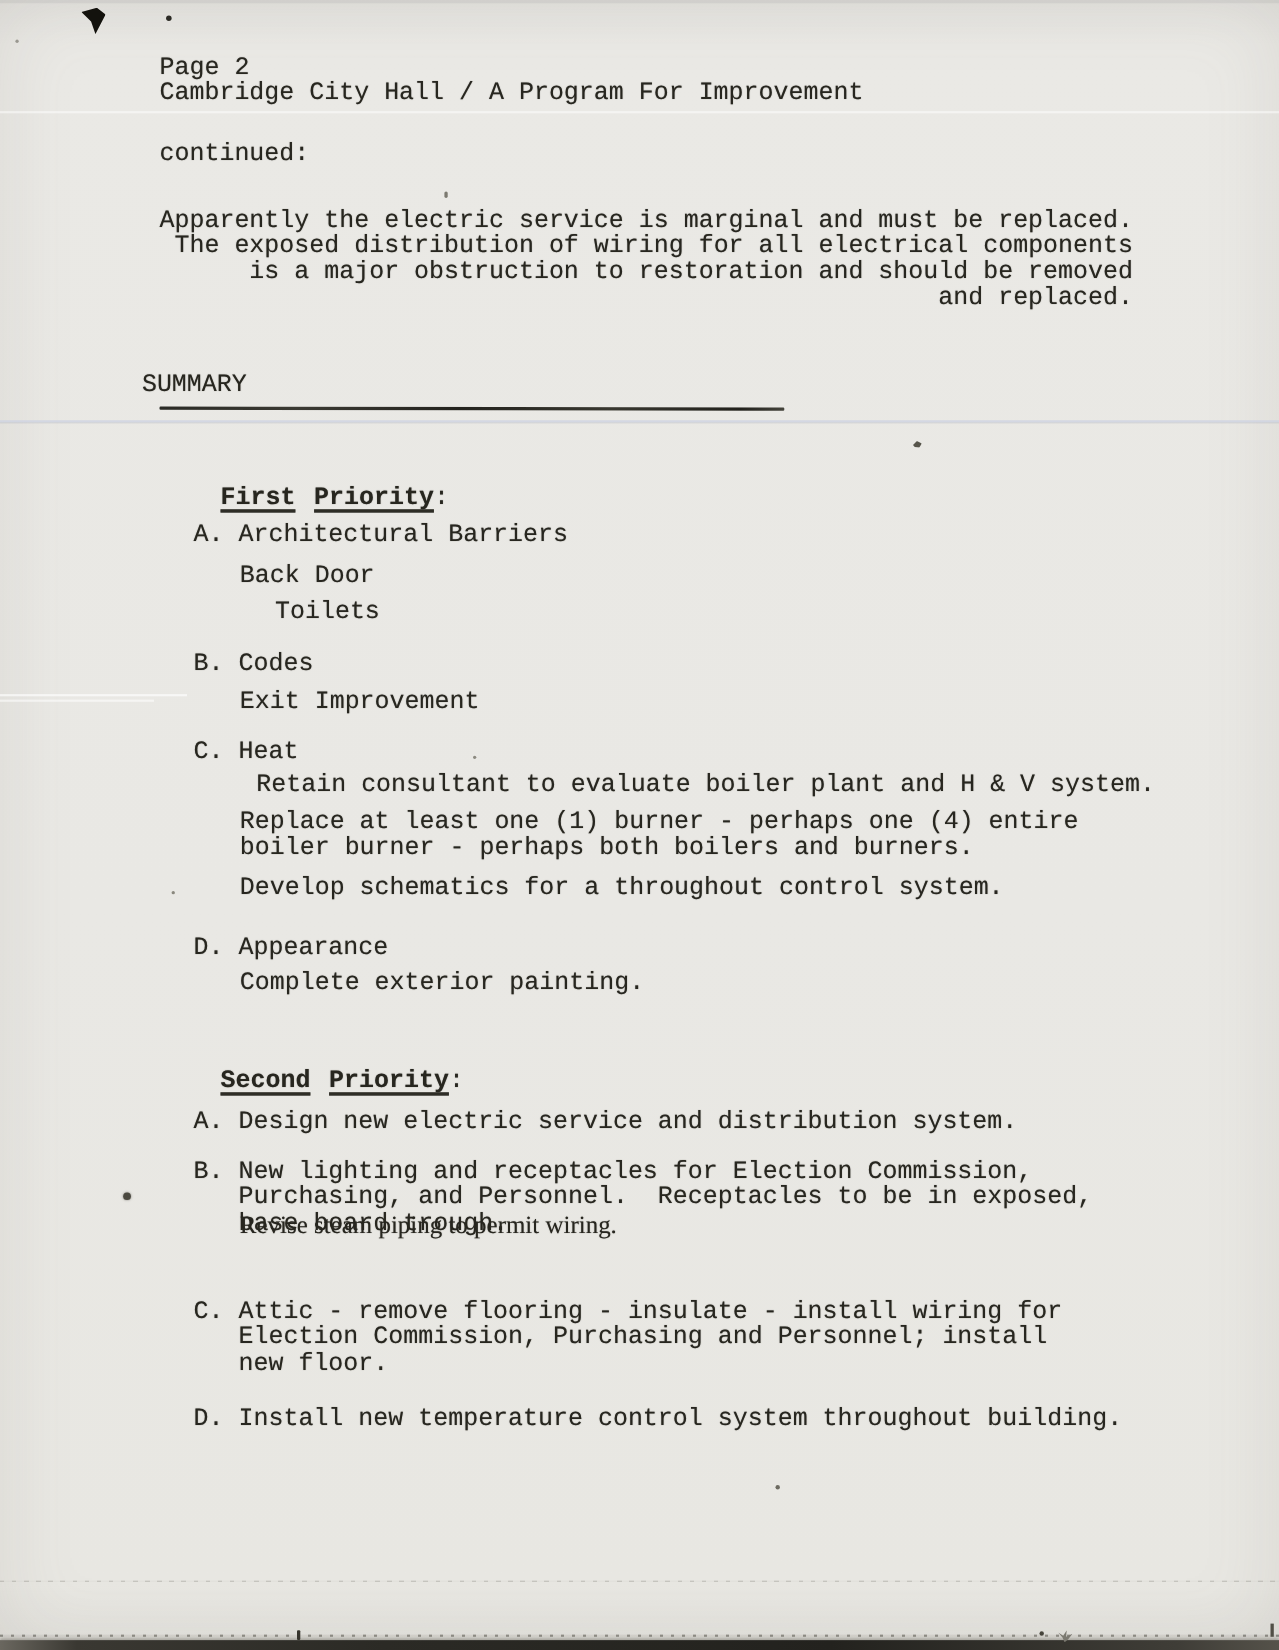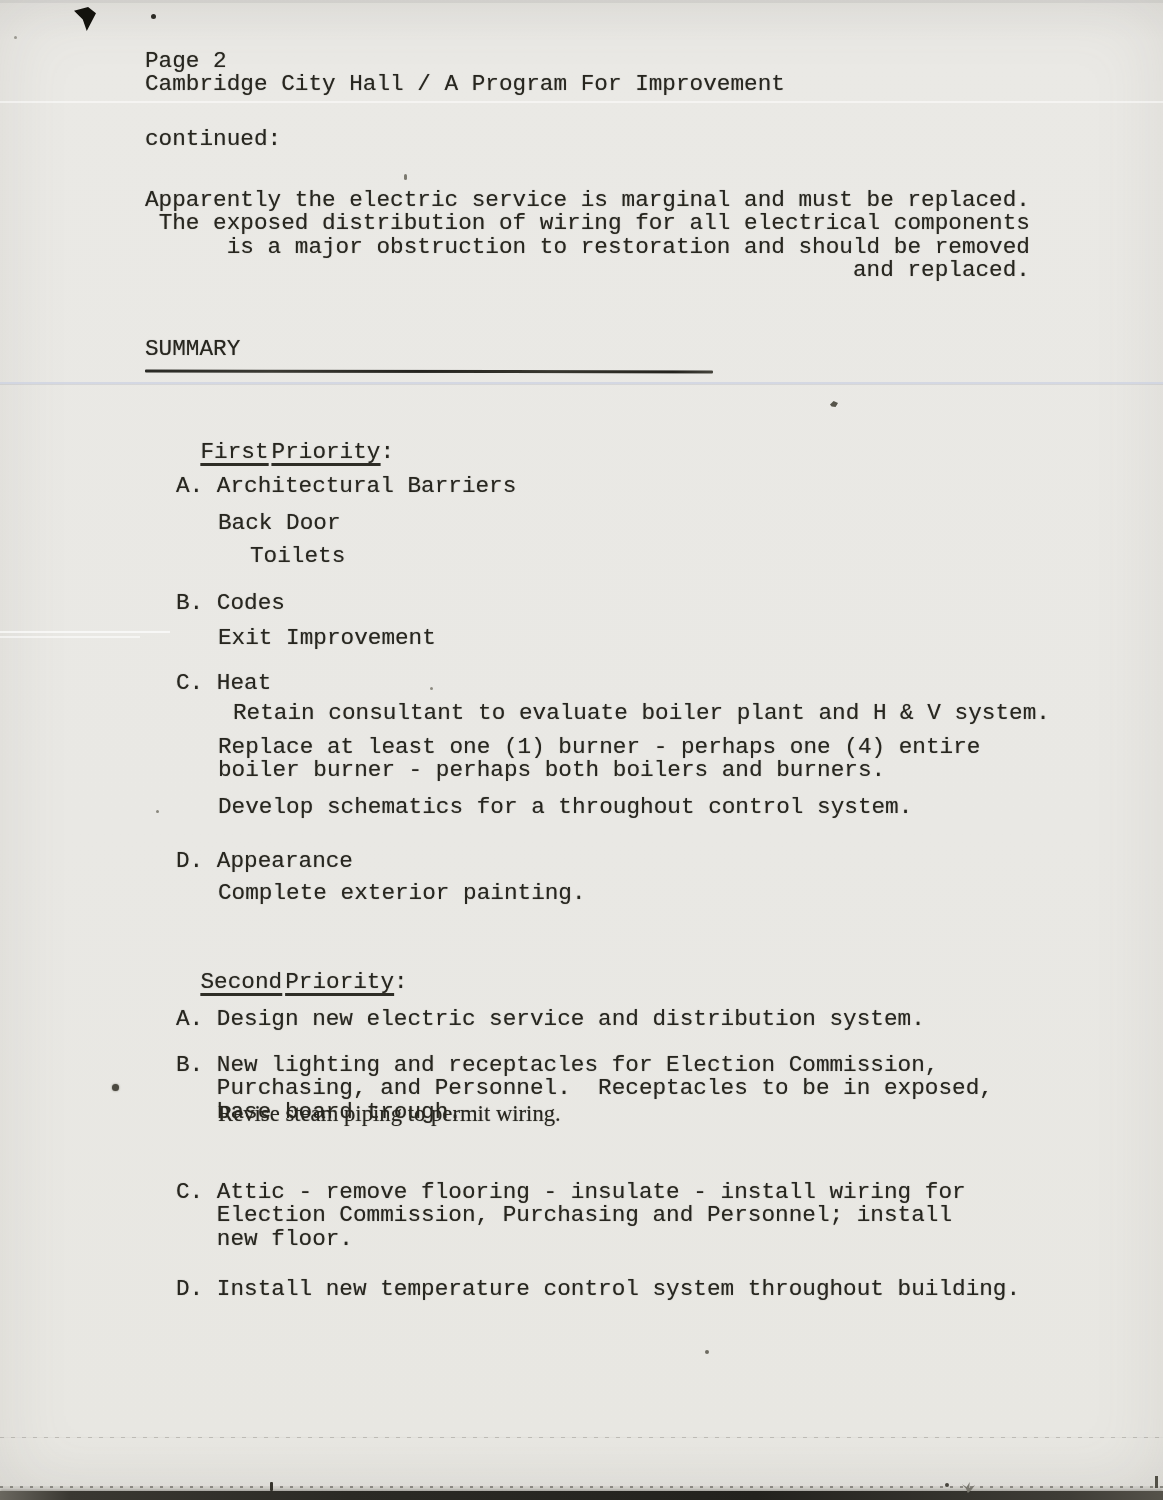--- a/index.html
+++ b/index.html
@@ -22,22 +22,23 @@
     text-shadow:0 0 1px rgba(39,38,31,0.5);
   }
   .row{display:flex;align-items:flex-start;}
   .letter{flex:0 0 auto;margin-right:13.6px;}
   .txt{white-space:pre-wrap;}
   .uw{
     text-decoration:underline;
     text-decoration-thickness:2.5px;
     text-underline-offset:4.5px;
     text-decoration-color:#2e2d26;
+    font-weight:bold;
   }
-  .uw2{margin-left:3px;}
+  .uw2{margin-left:17px;}
   .summary-underline{
     position:absolute;
     height:3px;border-radius:1px;
     background:linear-gradient(90deg,#2a2a25,#3b3a33 22%,#24231e 48%,#38372f 72%,#23221d 93%,#44433b);
     transform:rotate(0.08deg);
   }
   
   .scanline{position:absolute;pointer-events:none;}
   .bottom-edge{
     position:absolute;left:0;top:1491px;width:1163px;height:9px;
@@ -77,21 +78,21 @@
 
   <div class="blk" style="left:145px;top:50px;">Page 2</div>
   <div class="blk" style="left:145px;top:73px;">Cambridge City Hall / A Program For Improvement</div>
   <div class="blk" style="left:145px;top:128px;">continued:</div>
 
   <div class="blk" style="left:145px;top:189px;text-align:right;">Apparently the electric service is marginal and must be replaced.
 The exposed distribution of wiring for all electrical components
 is a major obstruction to restoration and should be removed
 and replaced.</div>
 
-  <div class="blk" style="left:145px;top:338px;text-align:center;">SUMMARY</div>
+  <div class="blk" style="left:129px;top:338px;text-align:center;">SUMMARY</div>
   <div class="summary-underline" style="left:145px;top:370px;width:568px;"></div>
 
   <div class="blk" style="left:146px;top:418px;">
     <span class="uw">First</span><span class="uw uw2">Priority</span><span>:</span>
   </div>
 
   <div class="blk row" style="left:176px;top:475px;">
     <span class="letter">A.</span>
     <span class="txt">Architectural Barriers</span>
   </div>

